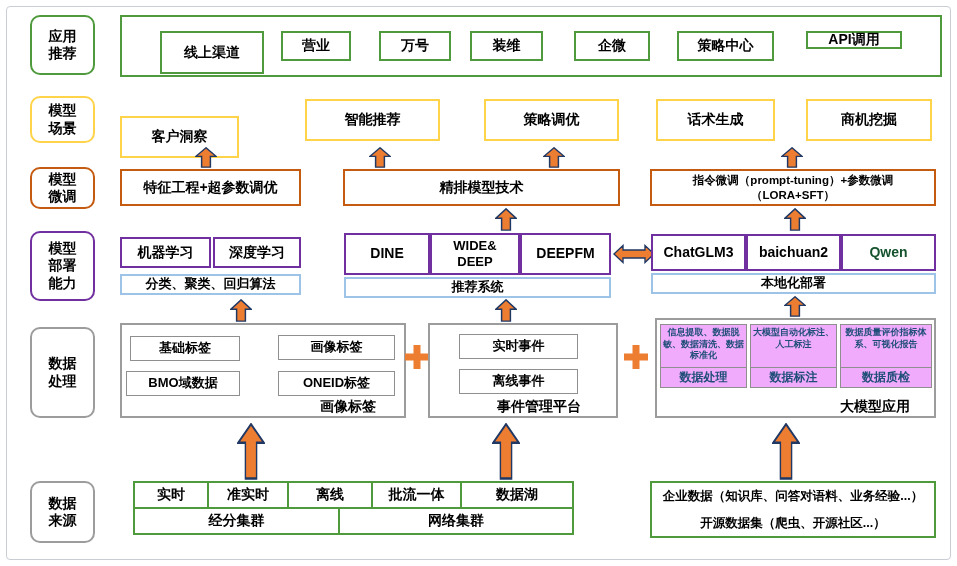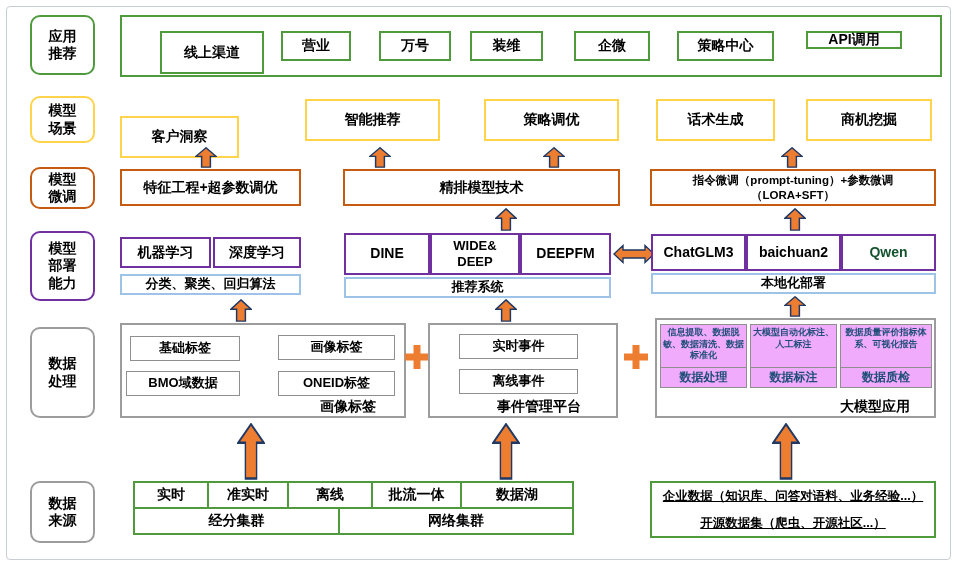--- a/index.html
+++ b/index.html
@@ -35,21 +35,21 @@
   .arr{position:absolute;}
   .arr svg{display:block;width:100%;height:100%;}
   .cell{position:absolute;box-sizing:border-box;border:1.5px solid #8f8f8f;background:#f0abfc;
         display:flex;flex-direction:column;}
   .cell .txt{flex:1;font-size:9px;font-weight:700;color:var(--navytext);padding:2px 2px 0;
              line-height:1.3;text-align:center;}
   .cell .capline{border-top:1.5px solid #8f8f8f;font-size:12px;font-weight:700;
                  color:var(--navytext);text-align:center;padding:1px 0;}
   .qwen{color:#14532d;}
   .ent{position:absolute;box-sizing:border-box;display:flex;flex-direction:column;align-items:center;
-       justify-content:center;gap:11px;background:#fff;text-decoration:underline;}
+       justify-content:center;gap:11px;background:#fff;}
   .ent div{font-size:12.5px;font-weight:700;text-align:center;line-height:1.3;}
 </style>
 </head>
 <body>
 
 <div class="page">
   <div class="frame"></div>
 
   <div class="box pill b-green" style="left:30px;top:15px;width:65px;height:60px">应用
 推荐</div>

